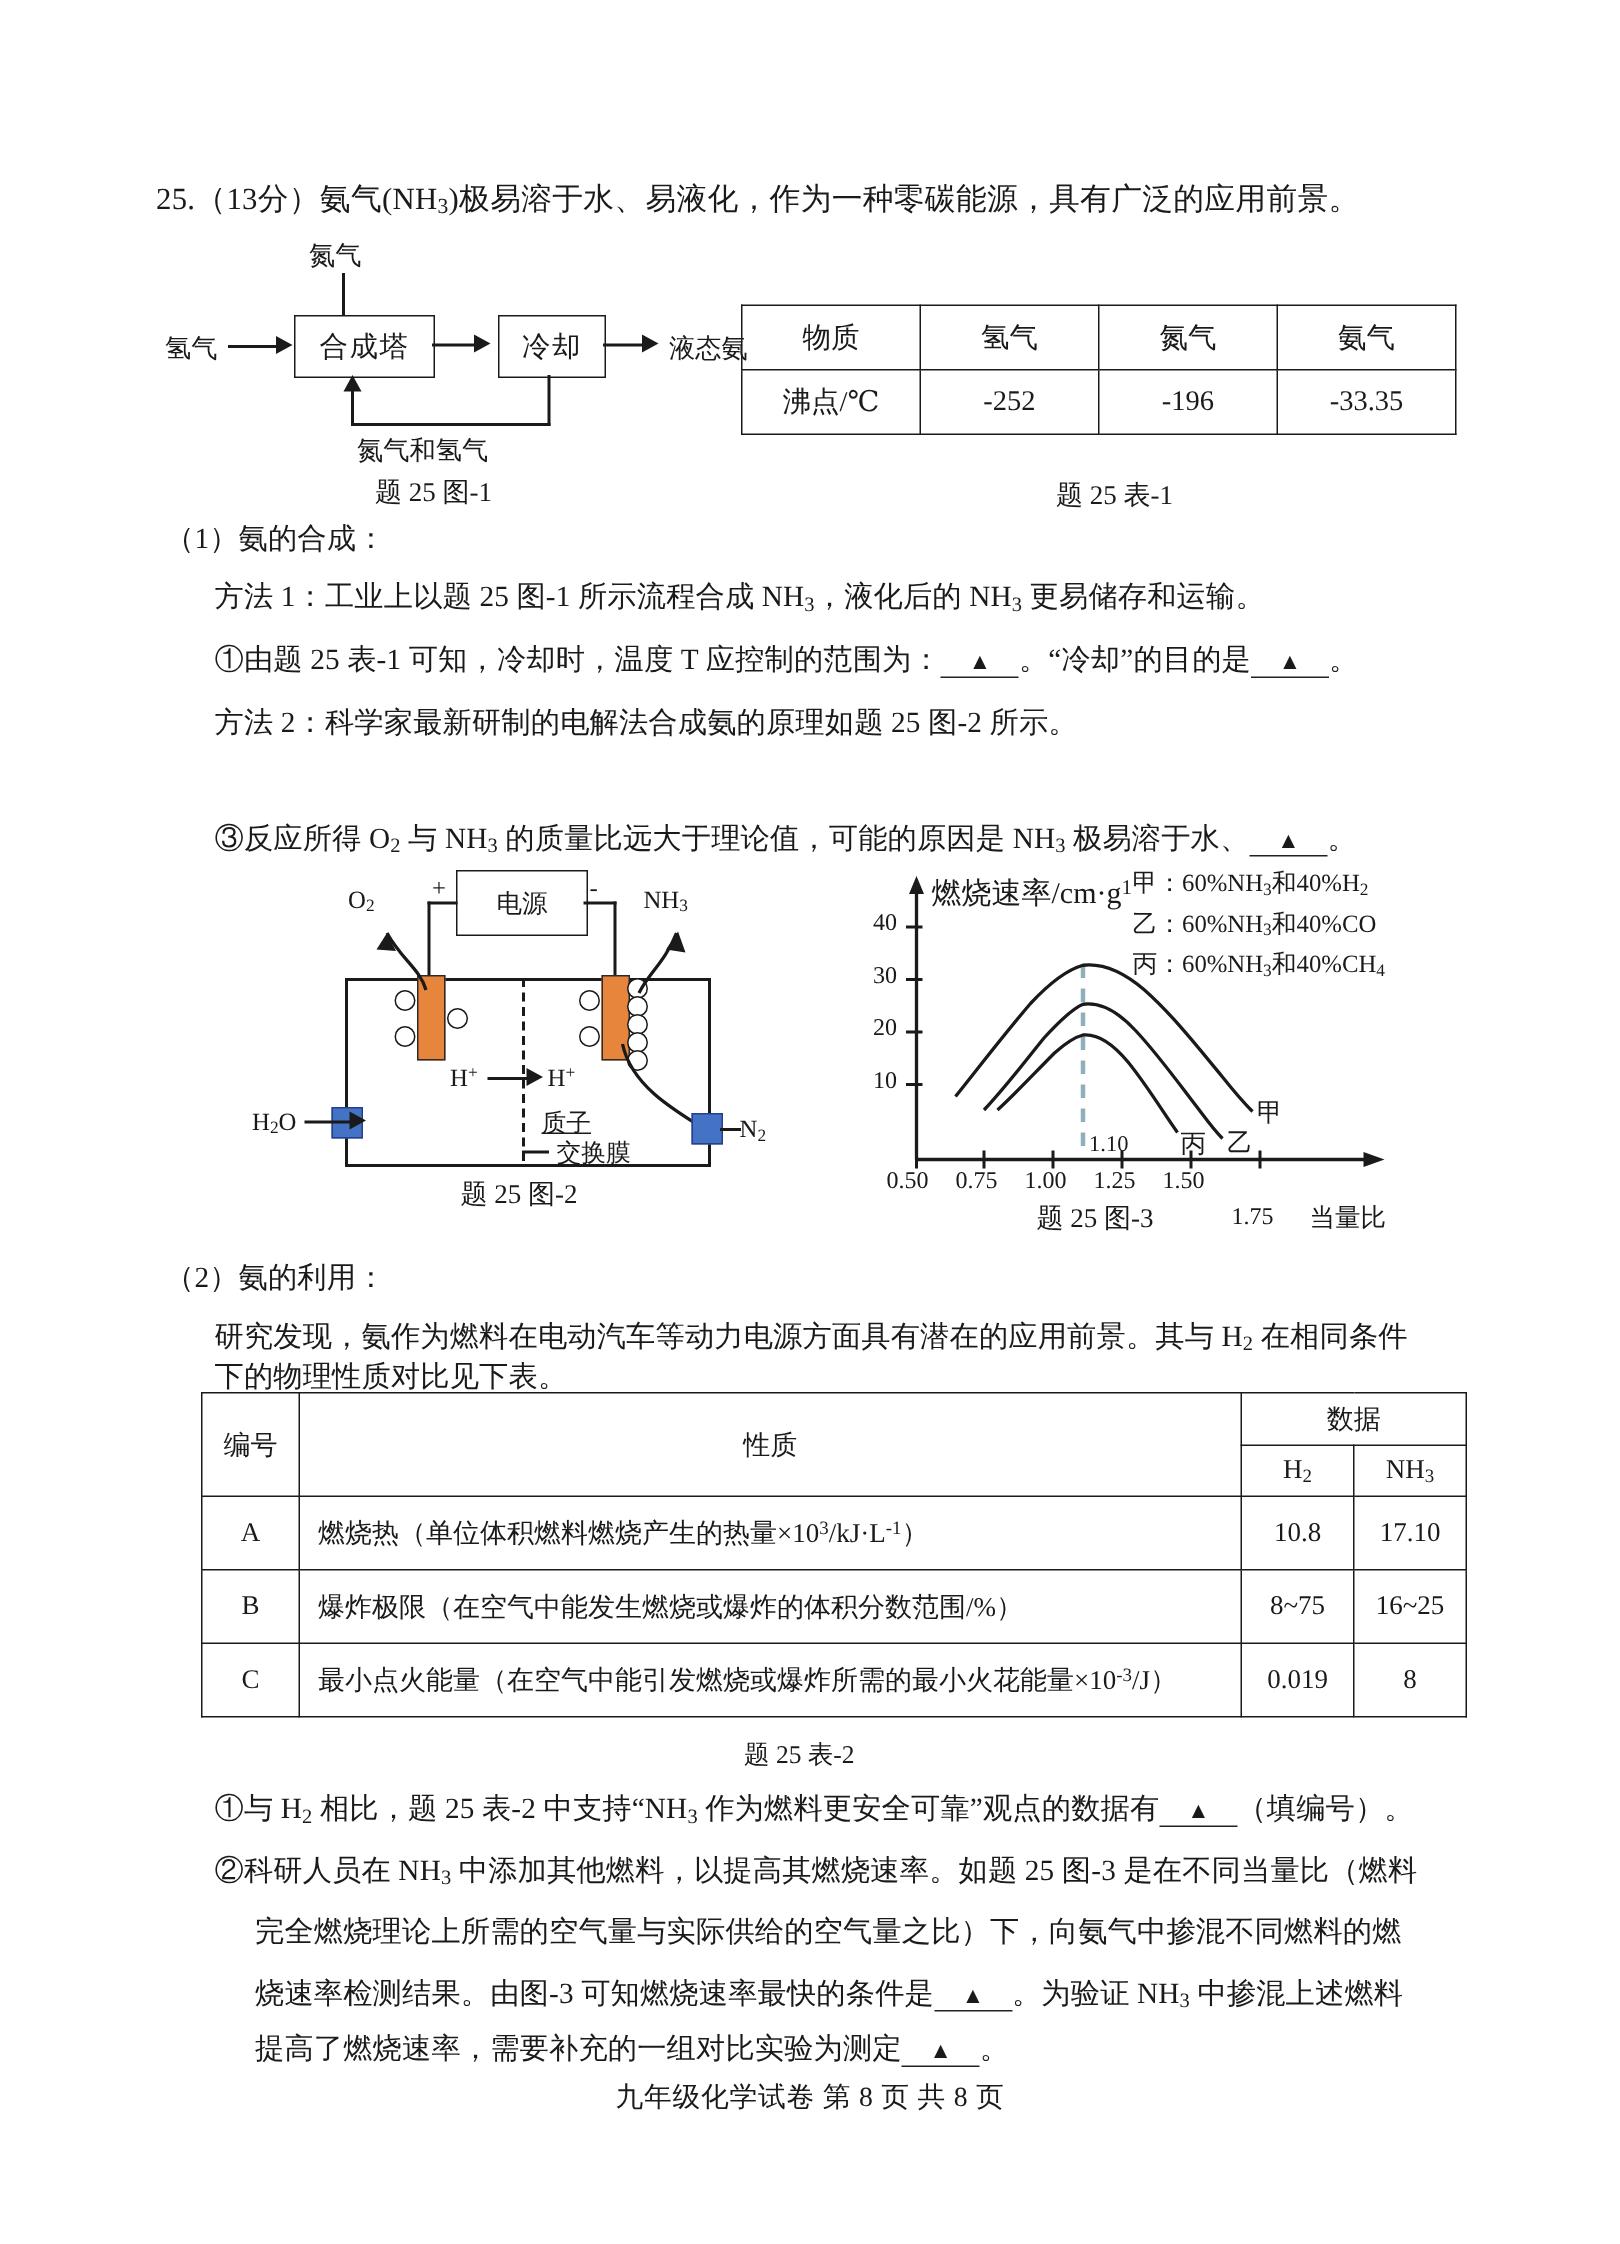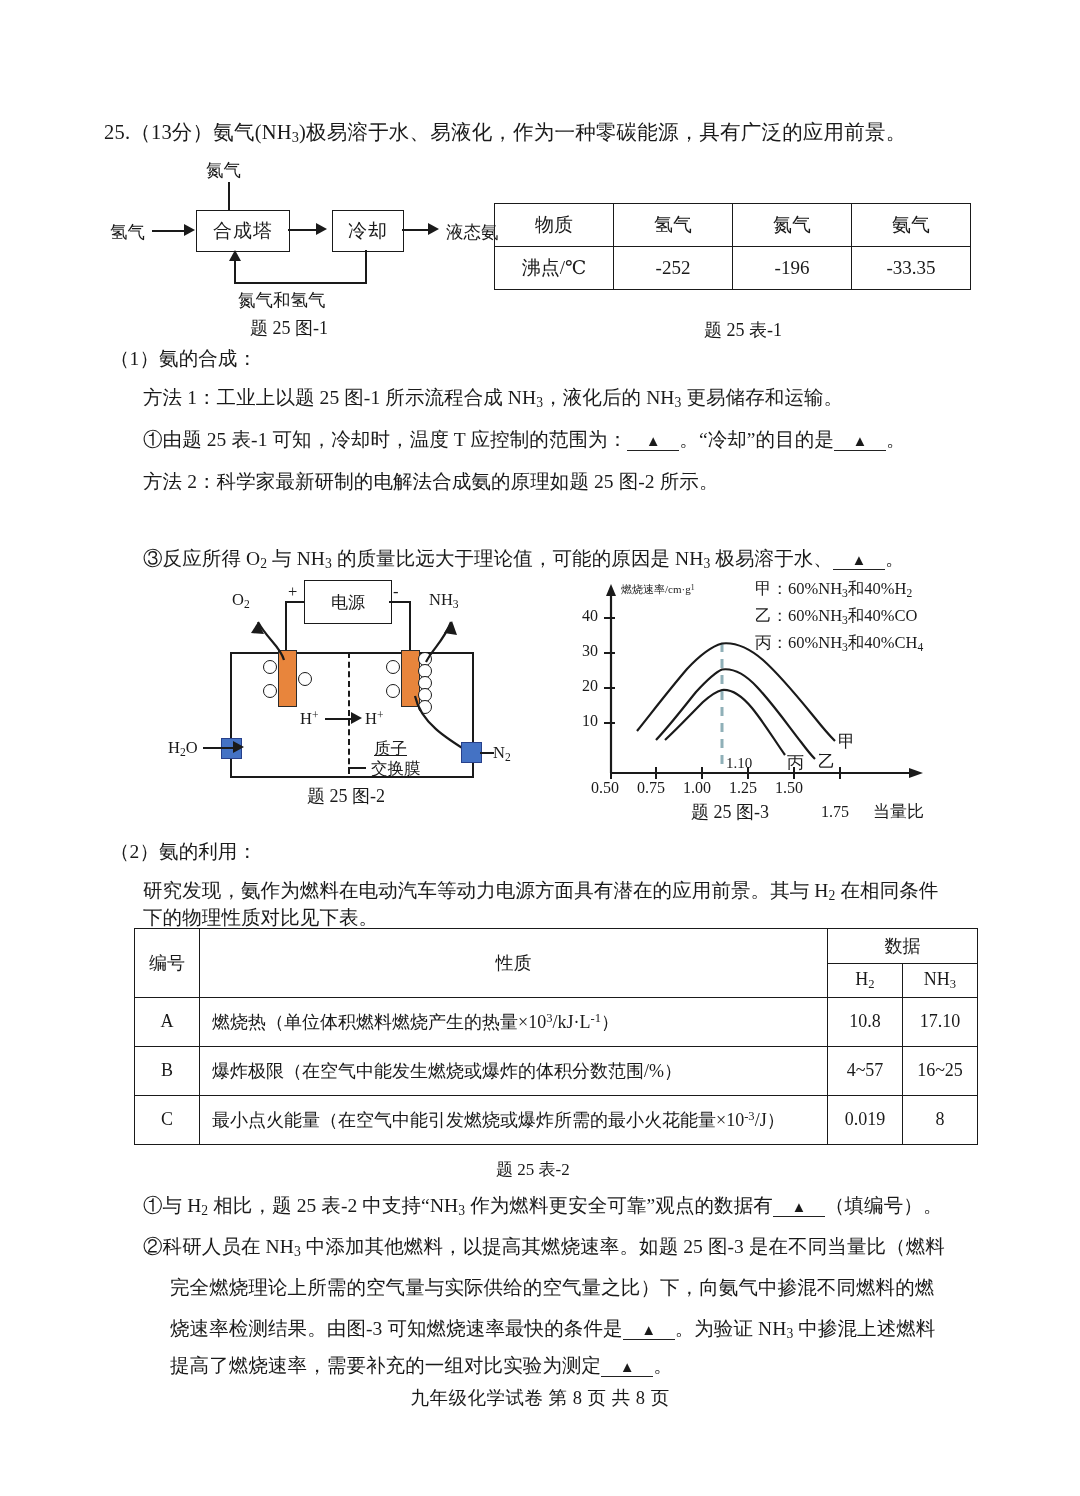--- a/index.html
+++ b/index.html
@@ -215,21 +215,21 @@
 
     <svg style="position:absolute; left:224px; top:118px;" width="74" height="78">
       <path d="M6,6 C12,34 40,50 66,66" stroke="#1a1a1a" stroke-width="2.2" fill="none"></path>
     </svg>
 
     <div class="sm" style="left:115px; top:137px;">H<sup>+</sup></div>
     <div class="ln" style="left:140px; top:146px; width:30px; height:2px;"></div>
     <div class="arrowR" style="left:166px; top:140px;"></div>
     <div class="sm" style="left:180px; top:137px;">H<sup>+</sup></div>
 
-    <div class="sm" style="left:189px; top:166px;text-decoration:underline;">质子</div>
+    <div class="sm" style="left:176px; top:166px;text-decoration:underline;">质子</div>
     <div class="ln" style="left:163px; top:195px; width:18px; height:2px;"></div>
     <div class="sm" style="left:186px; top:186px;">交换膜</div>
 
     <div class="port" style="left:36px; top:166px;"></div>
     <div class="ln" style="left:18px; top:175px; width:34px; height:2px;"></div>
     <div class="arrowR" style="left:48px; top:169px;"></div>
     <div class="sm" style="left:-17px; top:166px;">H<sub>2</sub>O</div>
 
     <div class="port" style="left:276px; top:170px;"></div>
     <div class="ln" style="left:295px; top:180px; width:14px; height:2px;"></div>
@@ -280,21 +280,21 @@
     <div class="axlab" style="left:54px;  top:201px;">0.75</div>
     <div class="axlab" style="left:100px; top:201px;">1.00</div>
     <div class="axlab" style="left:146px; top:201px;">1.25</div>
     <div class="axlab" style="left:192px; top:201px;">1.50</div>
     <div class="axlab" style="left:238px; top:201px;margin-top:24px;">1.75</div>
 
     
     <div class="axlab" style="left:143px; top:177px; font-size:15px;">1.10</div>
 
     
-    <div class="axlab" style="left:38px; top:4px; font-size:11px;"><span>燃烧速率/cm·g</span><sup>1</sup></div>
+    <div class="axlab" style="left:38px; top:4px; font-size:20px;"><span>燃烧速率/cm·g</span><sup>1</sup></div>
 
     
     <div class="axlab" style="left:290px; top:222px; font-size:17px;">当量比</div>
 
     
     <div class="axlab" style="left:255px; top:152px; font-size:17px;">甲</div>
     <div class="axlab" style="left:235px; top:172px; font-size:17px;">乙</div>
     <div class="axlab" style="left:204px; top:173px; font-size:17px;">丙</div>
 
     
@@ -323,21 +323,21 @@
     </tr>
     <tr>
       <td class="cid">A</td>
       <td class="cprop">燃烧热（单位体积燃料燃烧产生的热量×10<sup>3</sup>/kJ·L<sup>-1</sup>）</td>
       <td class="cval">10.8</td>
       <td class="cval">17.10</td>
     </tr>
     <tr>
       <td class="cid">B</td>
       <td class="cprop">爆炸极限（在空气中能发生燃烧或爆炸的体积分数范围/%）</td>
-      <td class="cval">4~57</td>
+      <td class="cval">8~75</td>
       <td class="cval">16~25</td>
     </tr>
     <tr>
       <td class="cid">C</td>
       <td class="cprop">最小点火能量（在空气中能引发燃烧或爆炸所需的最小火花能量×10<sup>-3</sup>/J）</td>
       <td class="cval">0.019</td>
       <td class="cval">8</td>
     </tr>
   </tbody>
     </table>

